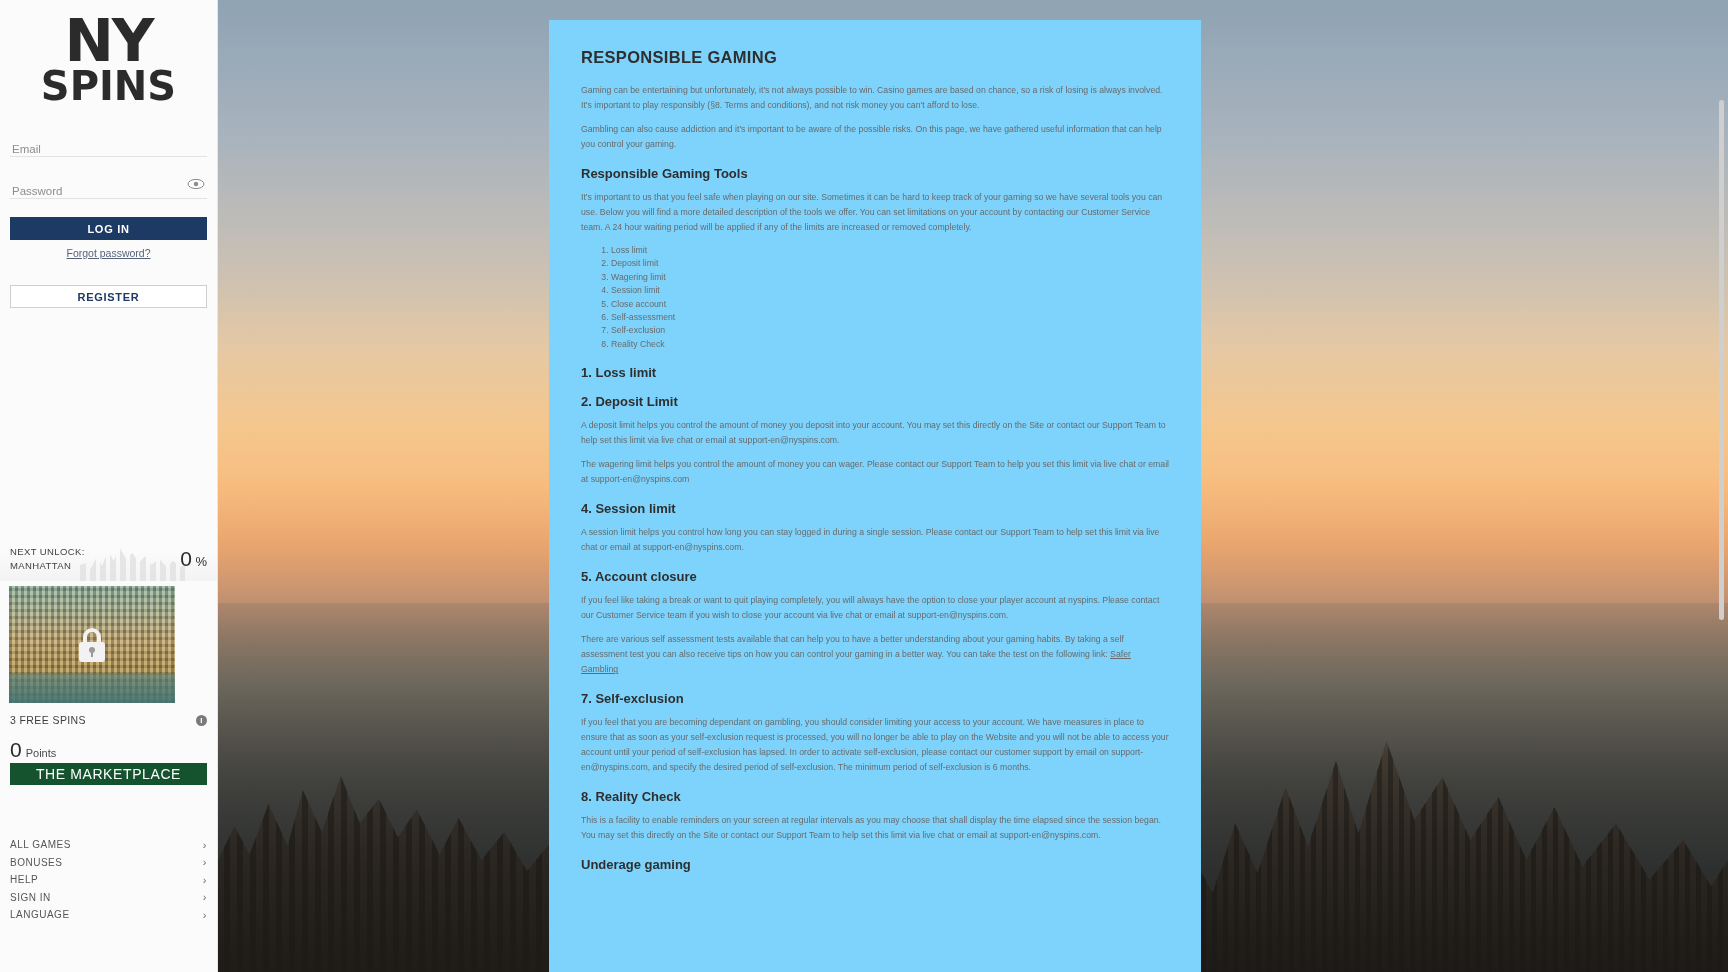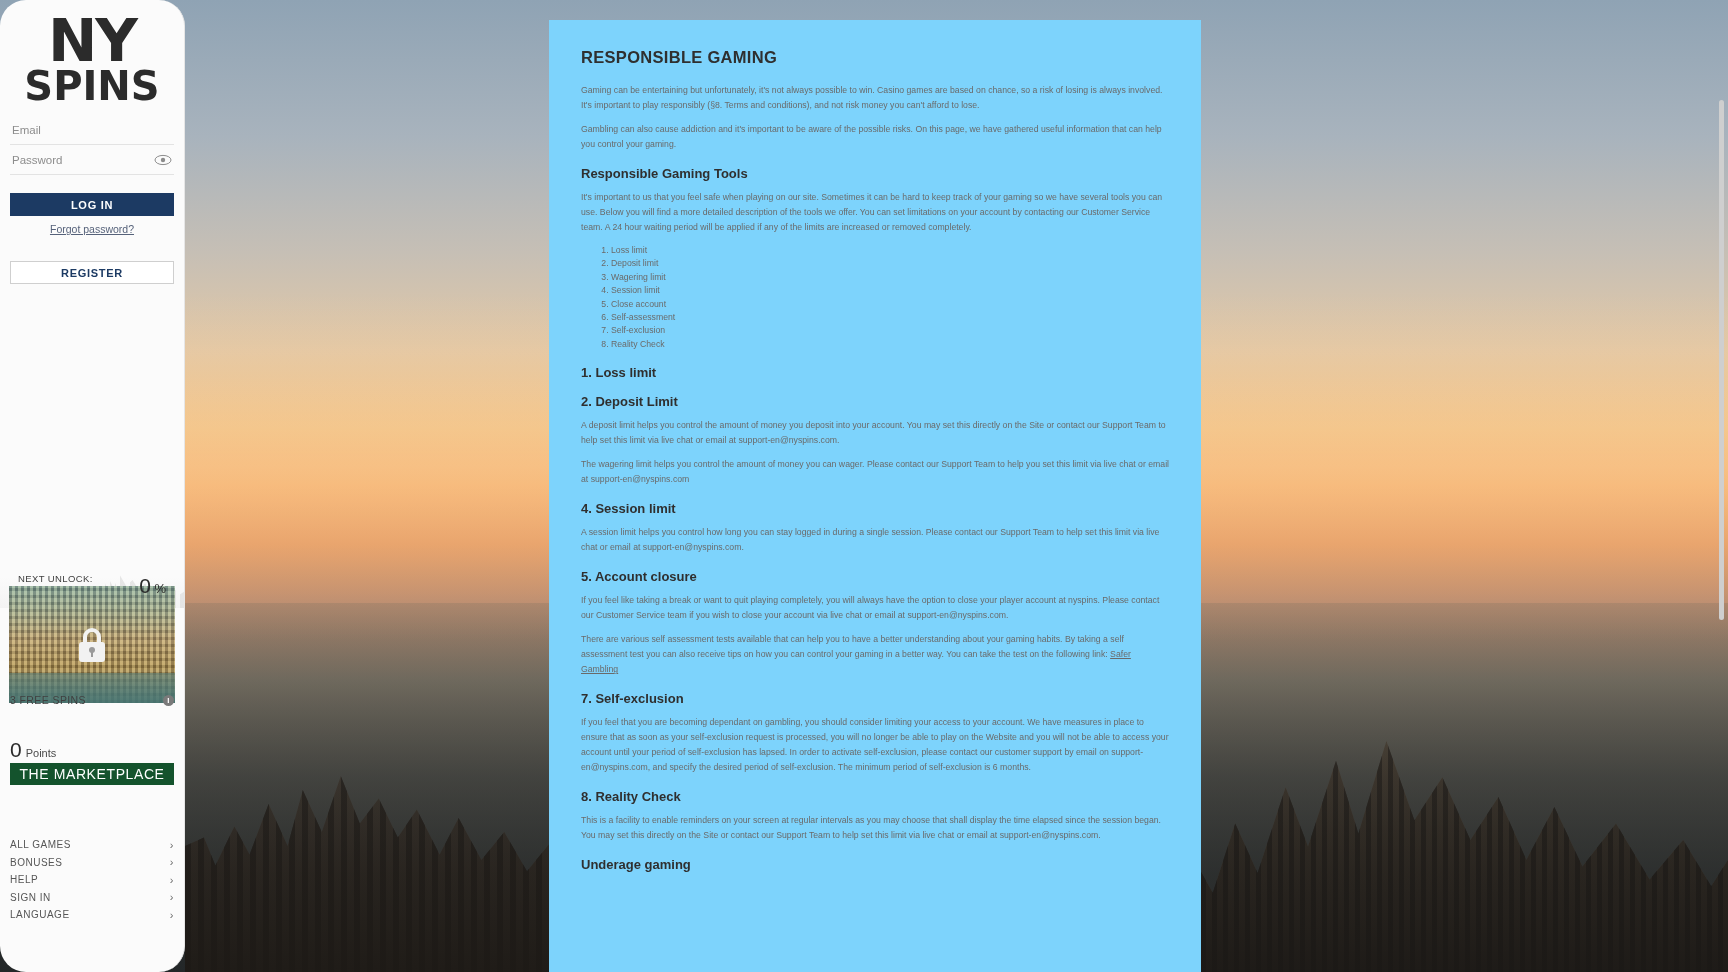--- a/index.html
+++ b/index.html
@@ -55,40 +55,39 @@
       25% 62%, 30% 36%, 34% 58%, 39% 30%, 44% 54%, 49% 41%, 54% 60%, 59% 47%,
       64% 66%, 69% 50%, 74% 68%, 80% 55%, 86% 72%, 92% 60%, 97% 74%, 100% 66%, 100% 100%);
   }
   #bg .haze {
     position:absolute; left:0; right:0; top:30%; height:36%;
     background:linear-gradient(to bottom, rgba(255,220,170,0), rgba(255,205,150,.38), rgba(255,190,130,0));
   }
 
   
   #sidebar {
-    position:absolute; left:0; top:0; width:185px; height:972px;
+    position:absolute; left:0; top:0; width:218px; height:972px;
     background:#fbfbfb;
     border-right:1px solid #e6e6e6;
     z-index:20;
     font-size:11px;
     color:#4a4a4a;
     overflow:hidden;
-    border-radius:26px;
   }
   .logo-wrap { padding:14px 0 10px; text-align:center; }
   .logo-ny, .logo-spins {
     font-weight:bold; color:#2b2b2b; line-height:.92;
     letter-spacing:-2px; font-family:"DejaVu Sans", sans-serif;
   }
   .logo-ny { font-size:59px; }
   .logo-spins { font-size:40px; letter-spacing:0px; }
 
   .field {
-    margin:0 10px; height:30px; border-bottom:1px solid #e3e3e3;
-    display:flex; align-items:center; position:relative;
+    margin:12px 10px; height:30px; border-bottom:1px solid #e3e3e3;
+    display:flex; align-items:flex-end; position:relative;
   }
   .field input {
     border:0; outline:0; background:transparent; width:100%;
     font-size:11.5px; color:#5a5a5a; font-family:"Liberation Sans", sans-serif;
   }
   .field input::placeholder { color:#8d8d8d; }
   .eye {
     position:absolute; right:2px; top:50%; transform:translateY(-50%);
     width:18px; height:12px; cursor:pointer;
   }
@@ -102,22 +101,22 @@
     color:#56627a; text-decoration:underline; cursor:pointer;
   }
   .btn-outline {
     margin:26px 10px 0; height:23px; background:#fff; color:#1c3a63;
     border:1px solid #cfcfcf; font-size:11px; font-weight:bold; letter-spacing:.7px;
     display:flex; align-items:center; justify-content:center; cursor:pointer;
   }
 
   
   .unlock {
-    position:absolute; left:0; right:0; top:564px; height:44px;
-    display:flex; align-items:center; padding:0 18px;
+    position:absolute; left:0; right:0; top:537px; height:44px;
+    display:flex; align-items:center; padding:0 10px;
     background:linear-gradient(to top, #f3f3f3 0%, #fbfbfb 70%);
   }
   .unlock .skyline {
     position:absolute; left:80px; bottom:0; width:105px; height:40px;
     background:repeating-linear-gradient(90deg,
       #e2e2e2 0 6px, transparent 6px 10px);
     clip-path: polygon(0% 100%, 0% 60%, 6% 55%, 10% 70%, 16% 40%, 21% 62%, 27% 25%,
       32% 50%, 38% 18%, 44% 45%, 50% 30%, 56% 55%, 62% 38%, 68% 60%, 75% 44%,
       82% 64%, 89% 50%, 95% 66%, 100% 58%, 100% 100%);
     opacity:.85;
@@ -146,21 +145,21 @@
   .city-card .river {
     position:absolute; left:0; right:0; bottom:0; height:30px;
     background:linear-gradient(to bottom, rgba(90,130,125,.55), rgba(70,115,112,.9));
   }
   .lock {
     position:absolute; left:50%; top:50%; transform:translate(-50%,-50%);
     width:44px; height:44px;
   }
 
   .freespins {
-    position:absolute; left:10px; right:10px; top:694px;
+    position:absolute; left:10px; right:10px; top:714px;
     display:flex; align-items:center; font-size:10.5px; letter-spacing:.4px;
     color:#3f3f3f; text-transform:uppercase;
   }
   .info-dot {
     margin-left:auto; width:11px; height:11px; border-radius:50%;
     background:#7a7a7a; color:#fff; font-size:8px; font-weight:bold;
     display:flex; align-items:center; justify-content:center; cursor:pointer;
   }
   .points {
     position:absolute; left:10px; top:738px;

